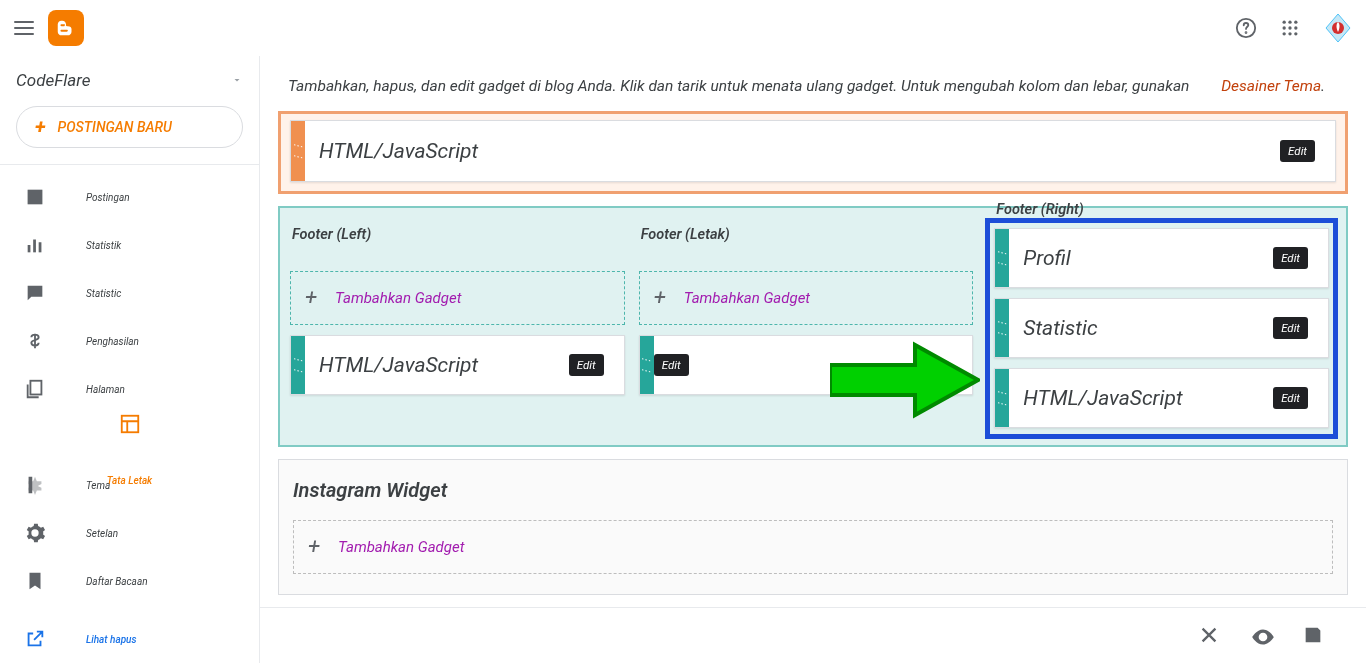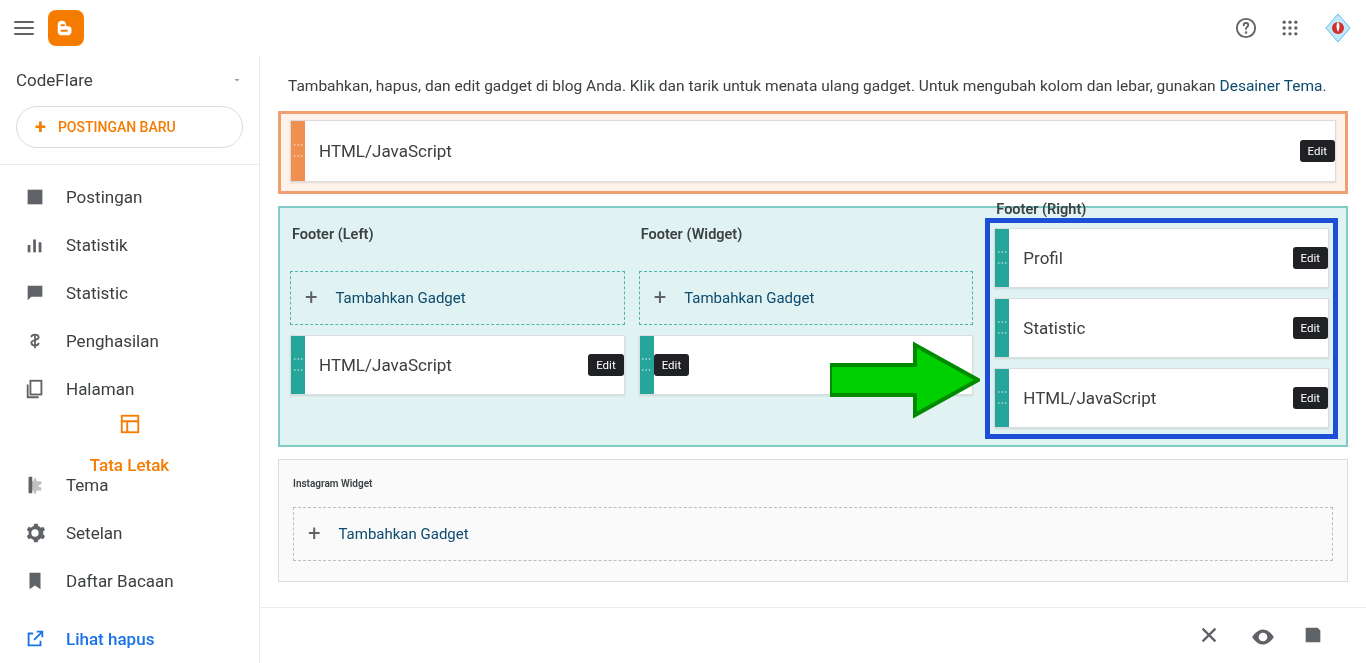--- a/index.html
+++ b/index.html
@@ -9,70 +9,70 @@
 .appbar { height: 56px; display: flex; align-items: center; padding: 0 12px; }
 .appbar-left { display: flex; align-items: center; gap: 12px; }
 .hamburger { width: 24px; height: 24px; cursor: pointer; display: flex; flex-direction: column; justify-content: center; gap: 4px; padding: 2px; }
 .hamburger span { height: 2px; background: #5f6368; border-radius: 1px; }
 .logo { width: 36px; height: 36px; background: #f57c00; border-radius: 8px; display: flex; align-items: center; justify-content: center; color: #fff; font-weight: bold; font-size: 22px; }
 .appbar-right { margin-left: auto; display: flex; align-items: center; gap: 20px; }
 .icon-btn { width: 24px; height: 24px; cursor: pointer; color: #5f6368; display: flex; align-items: center; justify-content: center; }
 .avatar { width: 32px; height: 32px; }
 
 
-.layout { display: flex; height: calc(100% - 56px); }
+.layout { display: flex; height: calc(100% - 56px); font-style: italic; }
 .sidebar { width: 260px; border-right: 1px solid #e8eaed; display: flex; flex-direction: column; }
 .blog-select { padding: 14px 16px 8px; display: flex; align-items: center; justify-content: space-between; font-size: 17px; color: #3c4043; cursor: pointer; }
 .newpost-wrap { padding: 8px 16px 16px; border-bottom: 1px solid #e8eaed; }
 .newpost-btn { border: 1px solid #dadce0; border-radius: 24px; padding: 10px 18px; display: flex; align-items: center; gap: 12px; color: #f57c00; font-weight: 500; font-size: 14px; cursor: pointer; background: #fff; }
 .plus { font-size: 20px; font-weight: bold; line-height: 1; }
 
 .nav { padding-top: 8px; }
-.nav-item { display: flex; align-items: center; gap: 20px; height: 48px; padding: 0 24px; cursor: pointer; font-size: 17px; color: #3c4043; }
+.nav-item { display: flex; align-items: center; gap: 40px; height: 48px; padding: 0 24px; cursor: pointer; font-size: 10px; color: #3c4043; }
 .nav-item.active { color: #f57c00; font-weight: 500; flex-direction: column; }
 .nav-item .icon { width: 22px; height: 22px; flex-shrink: 0; }
 .nav-item.view-blog { color: #1a73e8; font-weight: 500; margin-top: auto; }
 .sidebar-fill { flex: 1; }
 
 
 .main { flex: 1; position: relative; overflow: hidden; display: flex; flex-direction: column; }
 .description { padding: 18px 28px 12px; font-size: 15.5px; color: #3c4043; line-height: 1.6; }
-.description a { color: #0c4a6e; text-decoration: none; }
+.description a { color: #c2410c; text-decoration: none; margin-left: 28px; }
 
 .canvas-wrap { flex: 1; overflow: auto; padding: 0 18px 8px; position: relative; }
 .canvas-wrap::-webkit-scrollbar { width: 10px; }
 .canvas-wrap::-webkit-scrollbar-thumb { background: #dadce0; border-radius: 4px; }
 
 
 .section-orange { border: 3px solid #f0a070; background: rgba(255,150,80,0.12); padding: 6px 9px 9px; margin-bottom: 12px; }
 .gadget { background: #fff; border: 1px solid #dadce0; display: flex; align-items: center; height: 54px; box-shadow: 0 1px 2px rgba(0,0,0,0.1); }
 .gadget.tall { height: 62px; }
 .drag-handle { width: 14px; align-self: stretch; display: flex; align-items: center; justify-content: center; cursor: grab; }
 .drag-handle.orange { background: #f09050; }
 .drag-handle.teal { background: #26a69a; }
 .dots { color: rgba(255,255,255,0.9); font-size: 10px; letter-spacing: 1px; writing-mode: vertical-rl; }
-.gadget-label { flex: 1; padding: 0 14px; font-size: 17px; color: #3c4043; }
-.edit-btn { background: #202124; color: #fff; font-size: 11.5px; padding: 4px 8px; border-radius: 3px; margin-right: 0; cursor: pointer; }
+.gadget-label { flex: 1; padding: 0 14px; font-size: 21px; color: #3c4043; }
+.edit-btn { background: #202124; color: #fff; font-size: 11.5px; padding: 4px 8px; border-radius: 3px; margin-right: 20px; cursor: pointer; }
 
 
 .section-teal { border: 2px solid #80cbc4; background: #e0f2f1; padding: 18px 10px 14px; display: flex; gap: 14px; margin-bottom: 12px; position: relative; }
 .footer-col { flex: 1; min-width: 0; }
 .footer-col.hl { border: 5px solid #1d4ed8; padding: 4px; margin: -8px -2px -8px -2px; }
 .col-title { font-size: 14.5px; font-weight: 600; color: #3c4043; margin-bottom: 28px; padding-left: 2px; }
 .add-gadget { border: 1px dashed #4db6ac; height: 54px; display: flex; align-items: center; gap: 18px; padding: 0 14px; cursor: pointer; margin-bottom: 10px; }
 .add-gadget .plus-ic { color: #5f6368; font-size: 22px; }
-.add-gadget .txt { color: #0c4a6e; font-size: 15px; }
+.add-gadget .txt { color: #a21caf; font-size: 15px; }
 .footer-col .gadget { margin-bottom: 10px; height: 60px; }
 
 
 .arrow { position: absolute; left: 550px; top: 132px; }
 
 
 .section-plain { border: 1px solid #dadce0; background: #fafafa; padding: 18px 14px 10px; }
-.section-plain .sec-title { font-size: 10px; font-weight: 600; margin-bottom: 18px; }
+.section-plain .sec-title { font-size: 20px; font-weight: 600; margin-bottom: 18px; }
 
 
 .bottom-bar { position: absolute; left: 260px; right: 0; bottom: 0; height: 56px; border-top: 1px solid #e8eaed; background: #fff; display: flex; align-items: center; justify-content: flex-end; gap: 28px; padding: 0 40px; }
 .bb-icon { width: 24px; height: 24px; color: #5f6368; cursor: pointer; }
 </style>
 </head>
 <body>
 
 <div class="appbar">
   <div class="appbar-left">
@@ -231,21 +231,21 @@
           <div class="gadget">
             <div class="drag-handle teal">
                 <span class="dots">⋮⋮</span>
               </div>
             <div class="gadget-label">HTML/JavaScript</div>
             <div class="edit-btn">Edit</div>
           </div>
         </div>
 
         <div class="footer-col">
-          <div class="col-title">Footer (Widget)</div>
+          <div class="col-title">Footer (Letak)</div>
           <div class="add-gadget">
             <span class="plus-ic">+</span>
             <span class="txt">Tambahkan Gadget</span>
           </div>
           <div class="gadget">
             <div class="drag-handle teal">
                 <span class="dots">⋮⋮</span>
               </div>
             <div class="edit-btn">Edit</div>
           </div>

